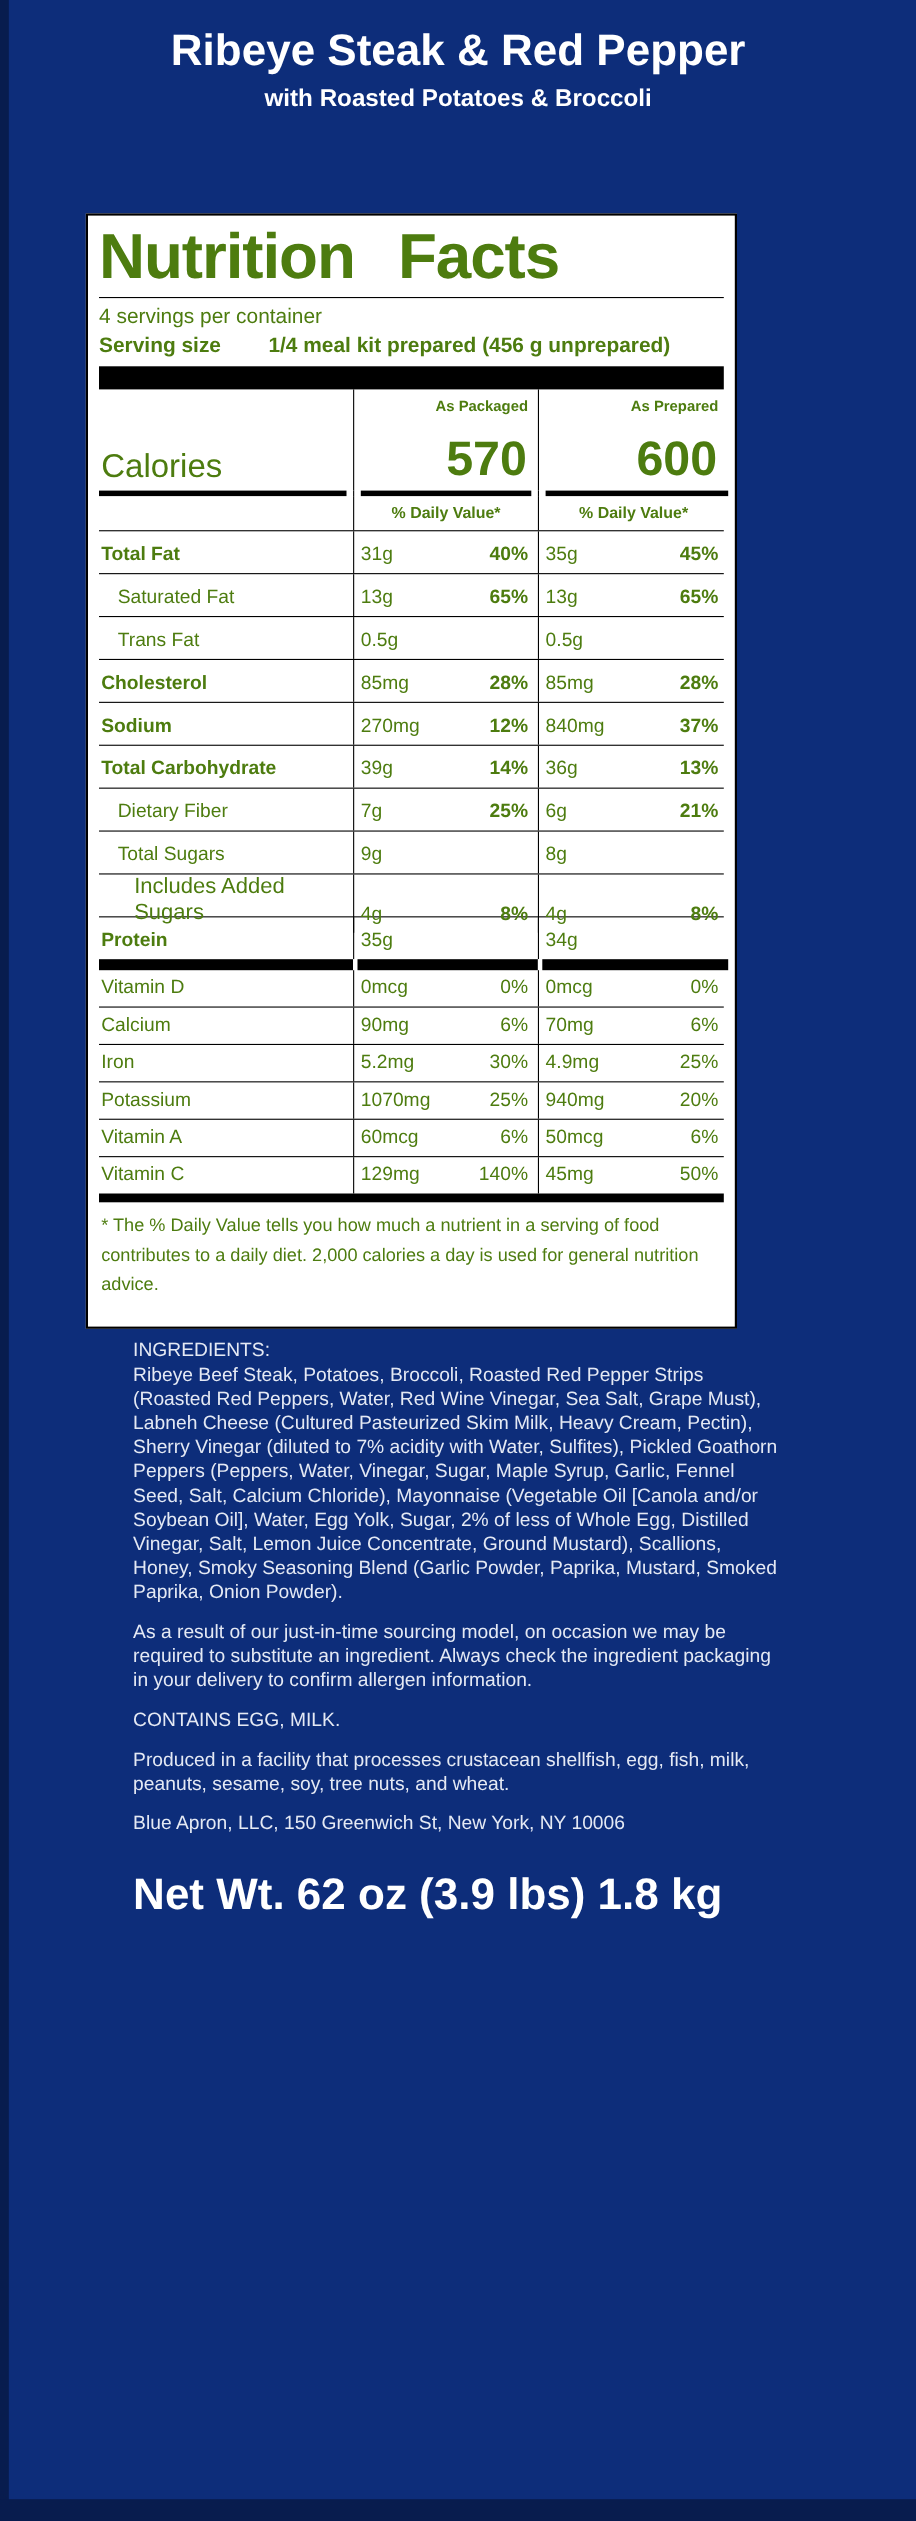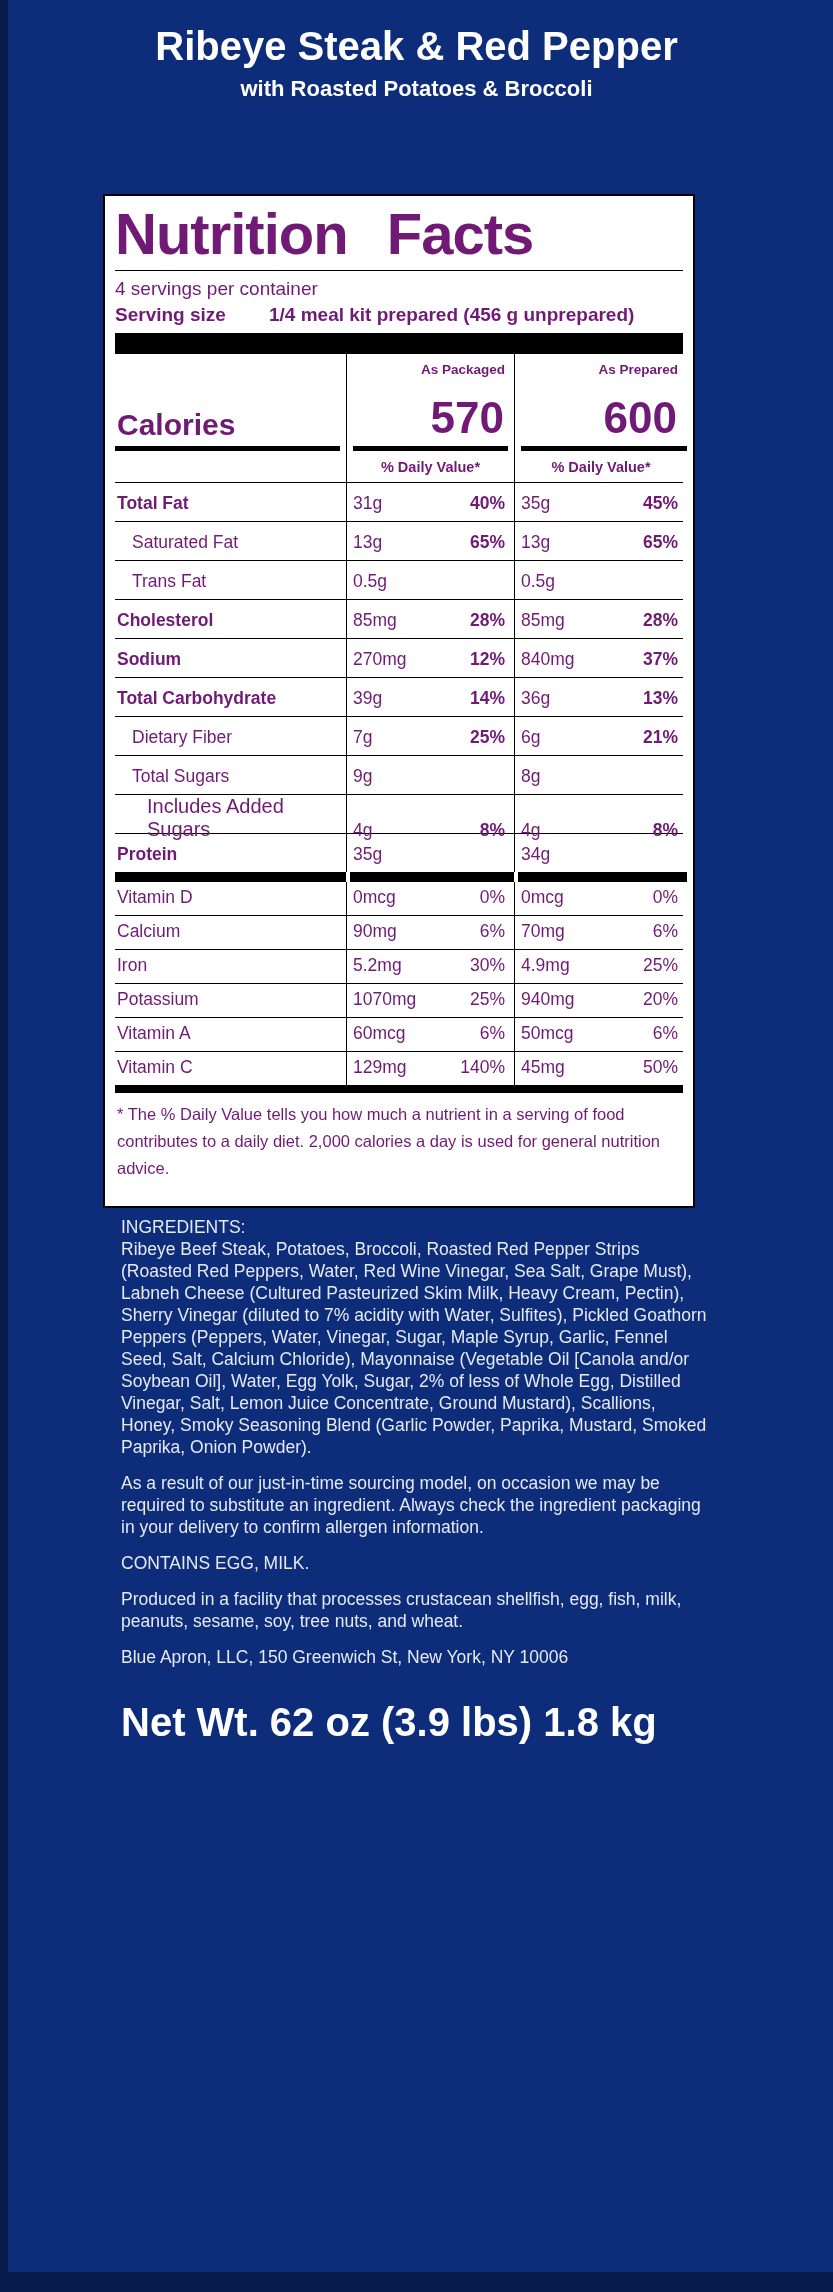--- a/index.html
+++ b/index.html
@@ -7,40 +7,40 @@
         font-family:"Liberation Sans",sans-serif;}
   .edge-left{position:absolute;left:0;top:0;width:8px;height:100%;background:#081c4e;}
   .edge-bottom{position:absolute;left:0;bottom:0;width:100%;height:20px;background:#081c4e;}
 
   
   .hdr{padding-top:26px;text-align:center;color:#ffffff;}
   .hdr .t{font-size:40px;line-height:40px;font-weight:bold;}
   .hdr .s{font-size:22px;line-height:30px;font-weight:bold;margin-top:8px;}
 
   
-  .nf{box-sizing:border-box;width:592px;margin:90px 0 0 103px;background:#ffffff;
-      border:2px solid #000;color:#701a75;height:1014px;padding:6px 10px 8px 10px;}
+  .nf{box-sizing:border-box;width:592px;margin:90px 0 0 78px;background:#ffffff;
+      border:2px solid #000;color:#4d7c0f;height:1014px;padding:6px 10px 8px 10px;}
   .nf-title{font-size:58px;font-weight:bold;letter-spacing:-1px;word-spacing:24px;
             line-height:64px;white-space:nowrap;}
   .nf-rule1{height:1px;background:#000;margin:4px 0 5px 0;}
   .nf-line{font-size:19px;line-height:25px;}
   .nf-ss{font-size:19px;line-height:27px;font-weight:bold;display:flex;}
   .nf-ss .ss-l{width:154px;flex:0 0 auto;}
   .bar-top{height:21px;background:#000;margin-top:5px;}
 
   
   .tbl{display:block;}
   .trow{display:grid;grid-template-columns:231px 168px 173px;}
   .cell{box-sizing:border-box;}
   .c2,.c3{border-left:1px solid #000;}
   .band{height:26px;}
   .band .c2,.band .c3{font-size:13.5px;font-weight:bold;text-align:right;
                       padding:8px 9px 0 0;}
   .calrow{height:66px;}
-  .calrow .c1{font-size:30px;font-weight:bold;display:flex;align-items:flex-end;
+  .calrow .c1{font-size:30px;font-weight:normal;display:flex;align-items:flex-end;
               padding:0 0 4px 2px;}
   .calrow .c2,.calrow .c3{font-size:44px;font-weight:bold;text-align:right;
               padding:14px 10px 0 0;line-height:48px;}
   .rule5 .cell{padding:0;}
   .rule5 .bk{height:5px;background:#000;}
   .rule5 .c1 .bk{margin-right:6px;}
   .rule5 .c2 .bk{margin:0 6px;}
   .rule5 .c3 .bk{margin-left:6px;}
   .rule5 .c2,.rule5 .c3{border-left:1px solid #000;}
   .dvrow{height:31px;border-bottom:1px solid #000;}

